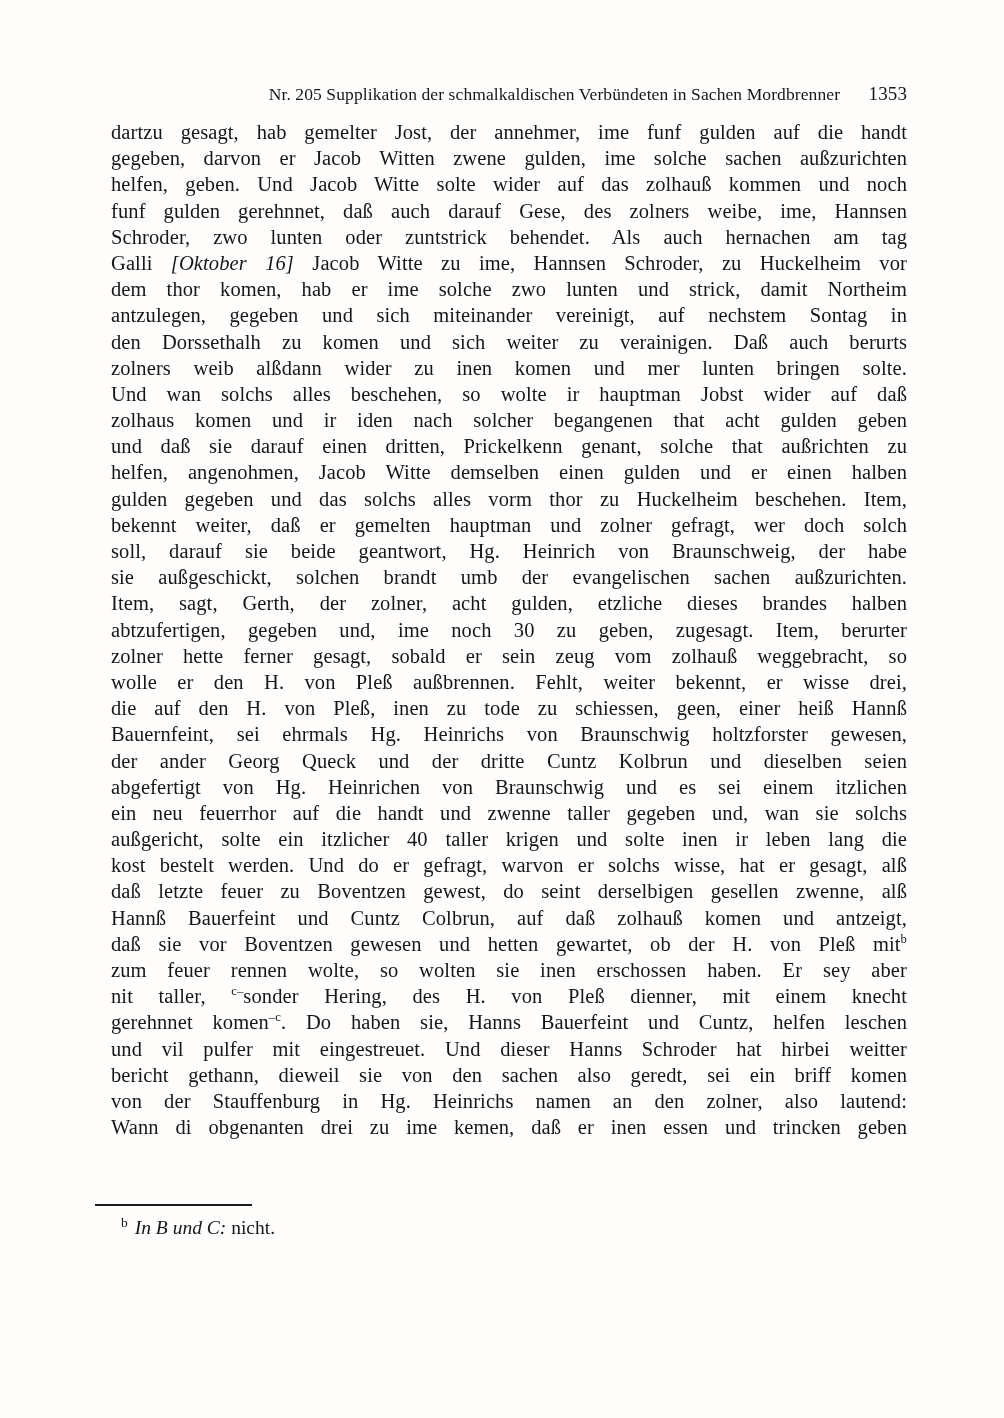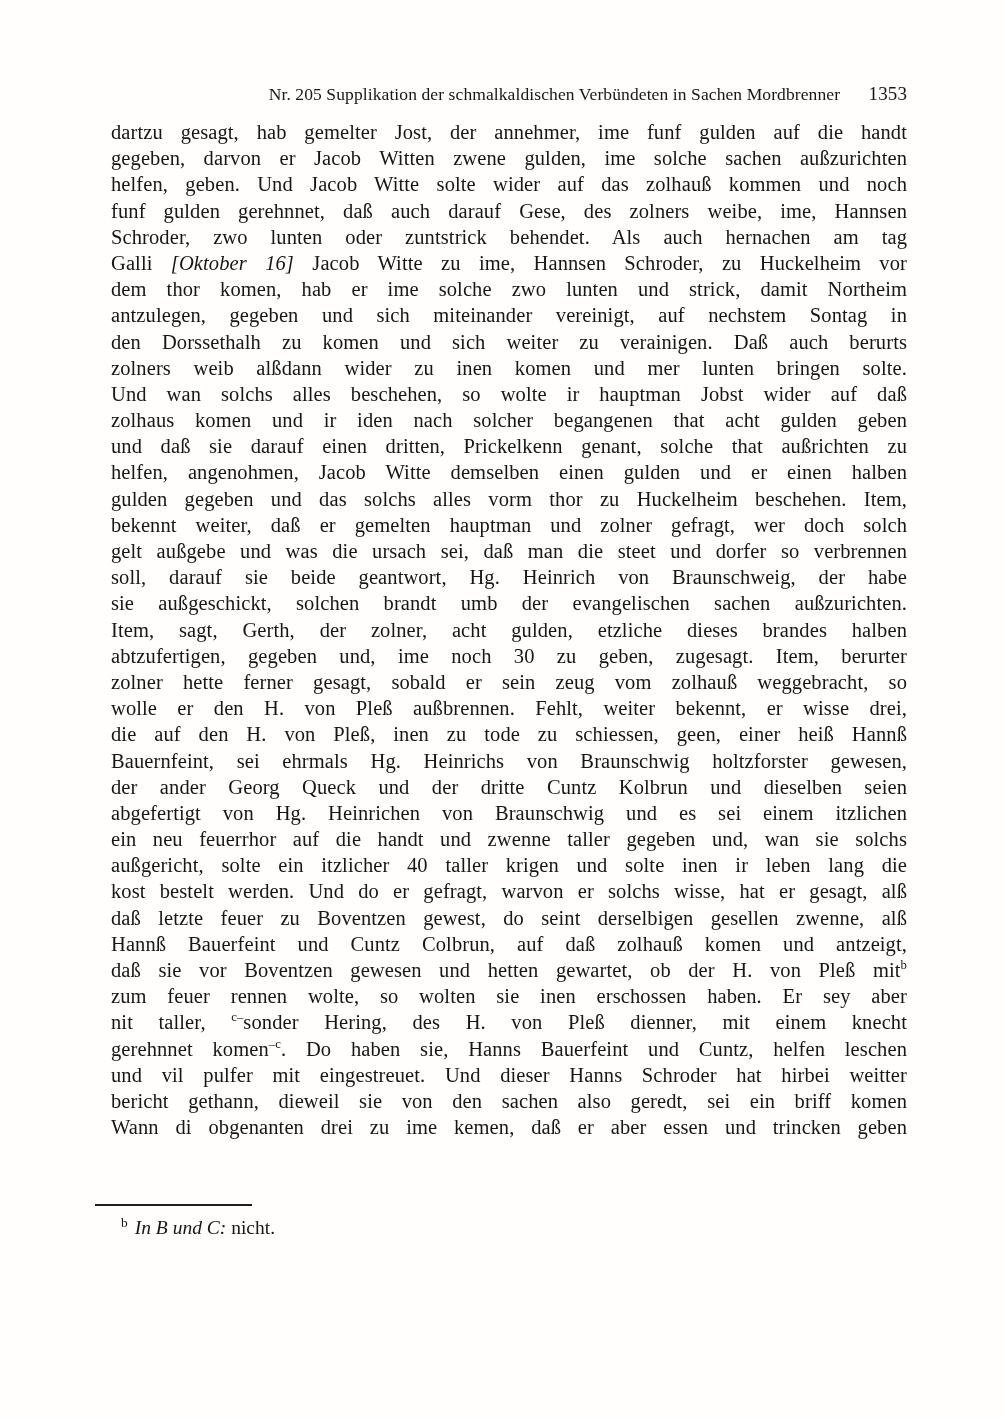--- a/index.html
+++ b/index.html
@@ -99,21 +99,20 @@
       <div class="line"><span>dem thor komen, hab er ime solche zwo lunten und strick, damit Northeim</span></div>
       <div class="line"><span>antzulegen, gegeben und sich miteinander vereinigt, auf nechstem Sontag in</span></div>
       <div class="line"><span>den Dorssethalh zu komen und sich weiter zu verainigen. Daß auch berurts</span></div>
       <div class="line"><span>zolners weib alßdann wider zu inen komen und mer lunten bringen solte.</span></div>
       <div class="line"><span>Und wan solchs alles beschehen, so wolte ir hauptman Jobst wider auf daß</span></div>
       <div class="line"><span>zolhaus komen und ir iden nach solcher begangenen that acht gulden geben</span></div>
       <div class="line"><span>und daß sie darauf einen dritten, Prickelkenn genant, solche that außrichten zu</span></div>
       <div class="line"><span>helfen, angenohmen, Jacob Witte demselben einen gulden und er einen halben</span></div>
       <div class="line"><span>gulden gegeben und das solchs alles vorm thor zu Huckelheim beschehen. Item,</span></div>
       <div class="line"><span>bekennt weiter, daß er gemelten hauptman und zolner gefragt, wer doch solch</span></div>
-      <div class="line"><span>gelt außgebe und was die ursach sei, daß man die steet und dorfer so verbrennen</span></div>
       <div class="line"><span>soll, darauf sie beide geantwort, Hg. Heinrich von Braunschweig, der habe</span></div>
       <div class="line"><span>sie außgeschickt, solchen brandt umb der evangelischen sachen außzurichten.</span></div>
       <div class="line"><span>Item, sagt, Gerth, der zolner, acht gulden, etzliche dieses brandes halben</span></div>
       <div class="line"><span>abtzufertigen, gegeben und, ime noch 30 zu geben, zugesagt. Item, berurter</span></div>
       <div class="line"><span>zolner hette ferner gesagt, sobald er sein zeug vom zolhauß weggebracht, so</span></div>
       <div class="line"><span>wolle er den H. von Pleß außbrennen. Fehlt, weiter bekennt, er wisse drei,</span></div>
       <div class="line"><span>die auf den H. von Pleß, inen zu tode zu schiessen, geen, einer heiß Hannß</span></div>
       <div class="line"><span>Bauernfeint, sei ehrmals Hg. Heinrichs von Braunschwig holtzforster gewesen,</span></div>
       <div class="line"><span>der ander Georg Queck und der dritte Cuntz Kolbrun und dieselben seien</span></div>
       <div class="line"><span>abgefertigt von Hg. Heinrichen von Braunschwig und es sei einem itzlichen</span></div>
@@ -121,21 +120,22 @@
       <div class="line"><span>außgericht, solte ein itzlicher 40 taller krigen und solte inen ir leben lang die</span></div>
       <div class="line"><span>kost bestelt werden. Und do er gefragt, warvon er solchs wisse, hat er gesagt, alß</span></div>
       <div class="line"><span>daß letzte feuer zu Boventzen gewest, do seint derselbigen gesellen zwenne, alß</span></div>
       <div class="line"><span>Hannß Bauerfeint und Cuntz Colbrun, auf daß zolhauß komen und antzeigt,</span></div>
       <div class="line"><span>daß sie vor Boventzen gewesen und hetten gewartet, ob der H. von Pleß mit</span><span class="sup">b</span></div>
       <div class="line"><span>zum feuer rennen wolte, so wolten sie inen erschossen haben. Er sey aber</span></div>
       <div class="line"><span>nit taller, </span><span class="sup">c–</span><span>sonder Hering, des H. von Pleß dienner, mit einem knecht</span></div>
       <div class="line"><span>gerehnnet komen</span><span class="sup">–c</span><span>. Do haben sie, Hanns Bauerfeint und Cuntz, helfen leschen</span></div>
       <div class="line"><span>und vil pulfer mit eingestreuet. Und dieser Hanns Schroder hat hirbei weitter</span></div>
       <div class="line"><span>bericht gethann, dieweil sie von den sachen also geredt, sei ein briff komen</span></div>
-      <div class="line"><span>Wann di obgenanten drei zu ime kemen, daß er aber essen und trincken geben</span></div>
+      <div class="line"><span>von der Stauffenburg in Hg. Heinrichs namen an den zolner, also lautend:</span></div>
+      <div class="line"><span>Wann di obgenanten drei zu ime kemen, daß er inen essen und trincken geben</span></div>
     </div>
 
   <div class="footnotes">
     <div class="fn-rule"></div>
     <div id="fn-list">
         <div class="fn-line"><span class="fn-marker">b</span><span class="i">In B und C:</span><span> nicht.</span></div>
       </div>
   </div>
 
 </div>

